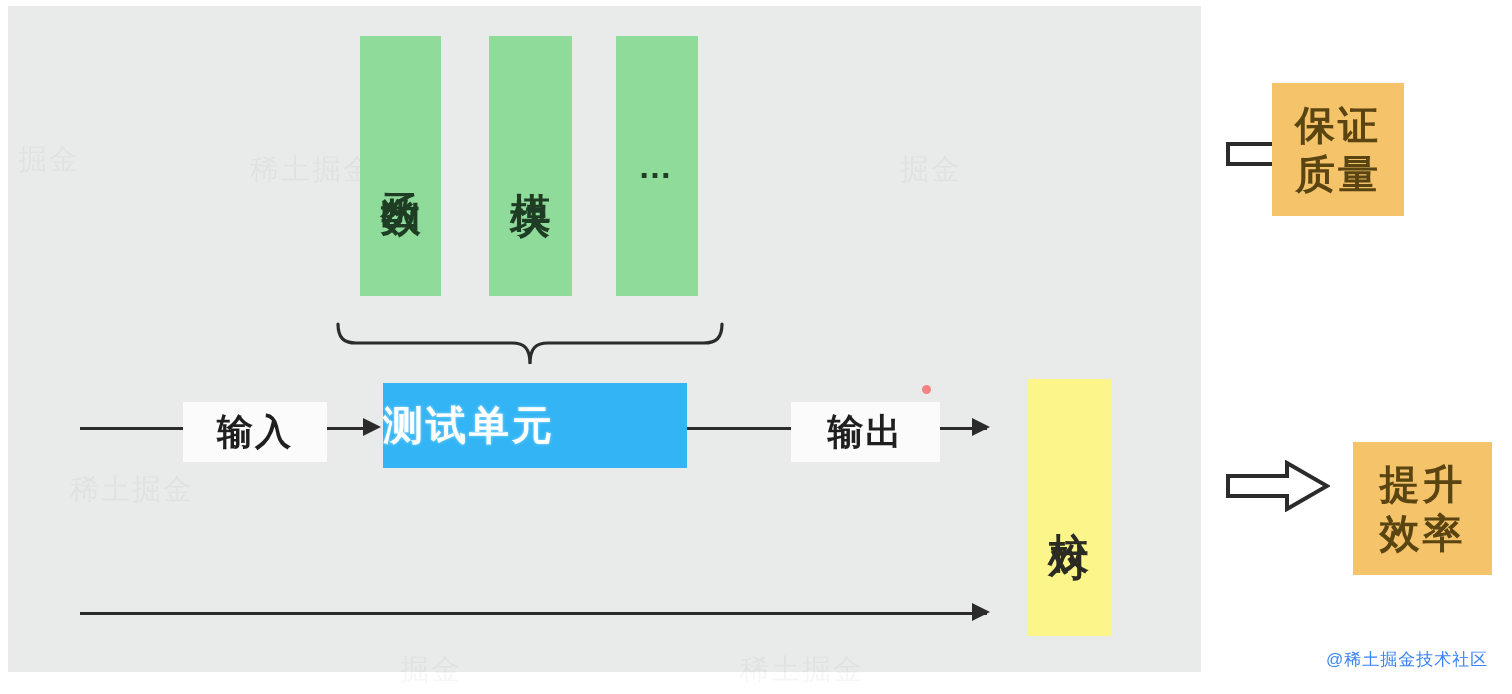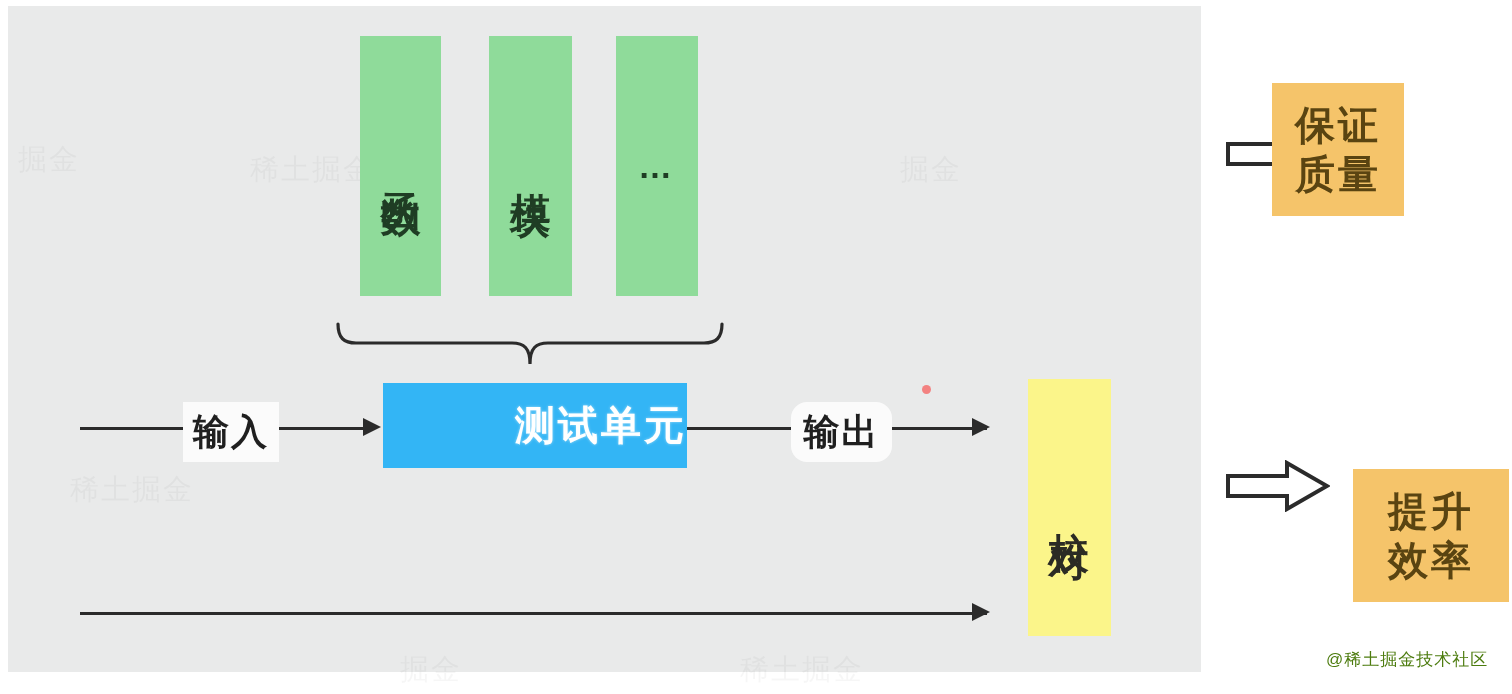--- a/index.html
+++ b/index.html
@@ -69,21 +69,21 @@
   
   #blue-box {
     position: absolute;
     left: 383px;
     top: 383px;
     width: 304px;
     height: 85px;
     background: #33b5f5;
     display: flex;
     align-items: center;
-    justify-content: flex-end;
+    justify-content: flex-start;
     color: #ffffff;
     font-size: 40px;
     font-weight: 700;
     letter-spacing: 3px;
     text-shadow: 0 0 3px rgba(255,255,255,0.55);
   }
 
   
   #yellow-box {
     position: absolute;
@@ -120,21 +120,21 @@
   }
 
   
   .line-label {
     position: absolute;
     background: #fbfbfb;
     color: #1f1f1f;
     font-size: 36px;
     font-weight: 700;
     letter-spacing: 2px;
-    padding: 4px 0;
+    padding: 4px 24px;
     display: flex;
     align-items: center;
     justify-content: center;
     line-height: 1.05;
     text-align: right;
   }
 
   
   #red-dot {
     position: absolute;
@@ -156,30 +156,30 @@
     align-items: center;
     justify-content: center;
     color: #5a4411;
     font-size: 40px;
     font-weight: 700;
     line-height: 1.22;
     letter-spacing: 3px;
     text-align: center;
   }
   #outcome-1 { left: 1272px; top: 83px;  width: 132px; height: 133px; }
-  #outcome-2 { left: 1353px; top: 442px; width: 156px; height: 133px; margin-top: 27px; }
+  #outcome-2 { left: 1353px; top: 442px; width: 139px; height: 133px; }
   #arrow-1 { left: 1225px; top: 128px; }
   #arrow-2 { left: 1225px; top: 460px; }
 
   
   #watermark {
     position: absolute;
     left: 1326px;
     top: 648px;
-    color: #4d7c0f;
+    color: #3b82f6;
     font-size: 17px;
     letter-spacing: 1px;
     white-space: nowrap;
   }
   .wm-ghost {
     position: absolute;
     color: rgba(0,0,0,0.035);
     font-size: 29px;
     letter-spacing: 2px;
     white-space: nowrap;
@@ -219,21 +219,21 @@
   <div id="blue-box">
     <span>测试单元</span>
   </div>
 
   <div class="hline" style="left:80px; top:427px; width:285px;"></div>
   <div class="arrowhead" style="left:363px; top:418px;"></div>
   <div class="line-label" style="left:183px; top:402px; width:96px; height:52px;">输入</div>
 
   <div class="hline" style="left:687px; top:427px; width:300px;"></div>
   <div class="arrowhead" style="left:972px; top:418px;"></div>
-  <div class="line-label" style="left:791px; top:402px; width:101px; height:52px;border-radius:16px;">输出</div>
+  <div class="line-label" style="left:791px; top:402px; width:101px; height:52px;">输出</div>
   <div id="red-dot"></div>
 
   <div class="hline" style="left:80px; top:612px; width:907px;"></div>
   <div class="arrowhead" style="left:972px; top:603px;"></div>
 
   <div id="yellow-box">
     <span class="vtext">校对</span>
   </div>
 
   <div class="block-arrow" id="arrow-1">

